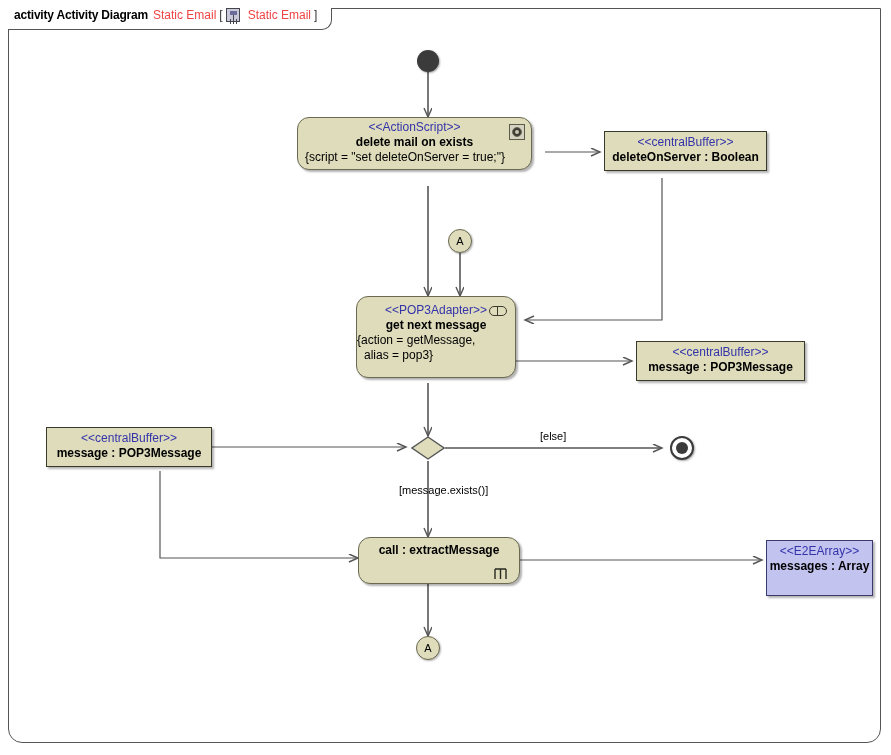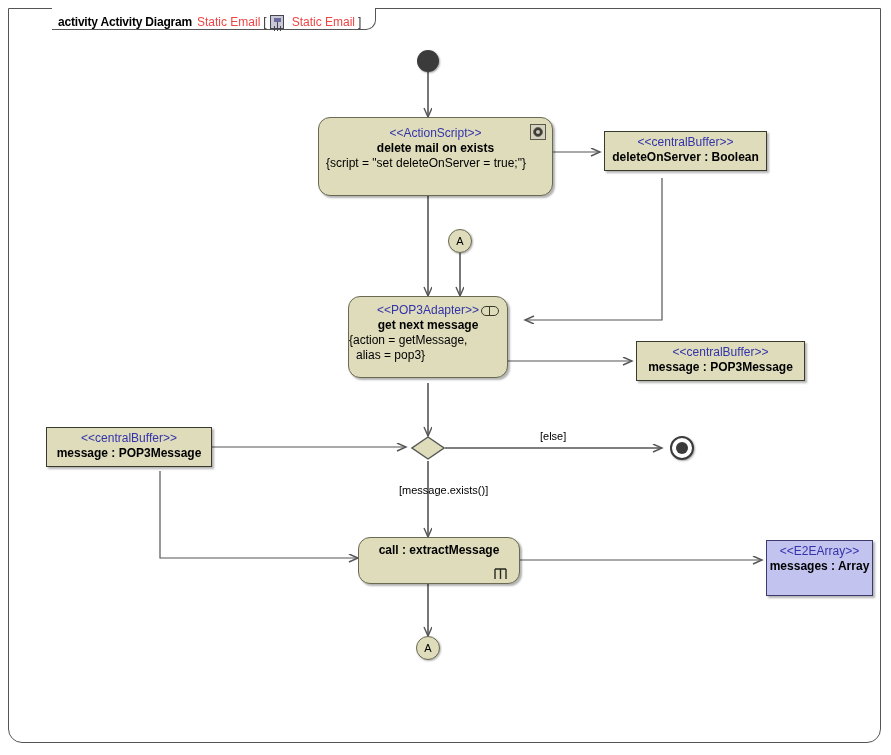--- a/index.html
+++ b/index.html
@@ -33,24 +33,23 @@
     left: 8px;
     top: 8px;
     height: 22px;
     box-sizing: border-box;
     border: 1px solid #555555;
     border-top: none;
     border-left: none;
     background: #ffffff;
     padding: 0 14px 0 6px;
     display: flex;
-    align-items: flex-end;
+    align-items: flex-start;
     white-space: nowrap;
     border-bottom-right-radius: 10px;
-    margin-left: 44px;
   }
   .frame-tab .kw {
     font-size: 12px;
     font-weight: bold;
     color: #000000;
     letter-spacing: -0.2px;
   }
   .frame-tab .nm {
     font-size: 12px;
     color: #ef4444;
@@ -297,37 +296,37 @@
       <path d="M160,471 L160,558 L358,558" marker-end="url(#arrow)" stroke-width="1.2"></path>
 
       <path d="M500,560 L762,560" marker-end="url(#arrow)" stroke-width="1.2"></path>
 
       <path d="M428,584 L428,636" marker-end="url(#arrow)"></path>
     </g>
   </svg>
 
   <div class="initial" style="left:417px; top:50px;"></div>
 
-  <div class="node action" style="left:318px; top:117px; width:235px; height:79px; padding-top:8px;">
+  <div class="node action" style="left:297px; top:117px; width:235px; height:53px; padding-top:2px;">
     <div class="stereo">&lt;&lt;ActionScript&gt;&gt;</div>
     <div class="nname">delete mail on exists</div>
     <div class="nprops" style="padding-left:7px;">{script = "set deleteOnServer = true;"}</div>
     <div class="btn-icon">
         <span class="dot"></span>
       </div>
   </div>
 
   <div class="node obj" style="left:604px; top:131px; width:163px; height:40px; padding-top:3px;">
     <div class="stereo">&lt;&lt;centralBuffer&gt;&gt;</div>
     <div class="nname">deleteOnServer : Boolean</div>
   </div>
 
   <div class="connector" style="left:448px; top:229px;">A</div>
 
-  <div class="node action" style="left:348px; top:296px; width:160px; height:82px; padding-top:6px;">
+  <div class="node action" style="left:356px; top:296px; width:160px; height:82px; padding-top:6px;">
     <div class="stereo">&lt;&lt;POP3Adapter&gt;&gt;</div>
     <div class="nname">get next message</div>
     <div class="nprops" style="">{action = getMessage,</div>
     <div class="nprops" style="padding-left:7px;">alias = pop3}</div>
     <div class="pill-icon"></div>
   </div>
 
   <div class="node obj" style="left:636px; top:341px; width:169px; height:40px; padding-top:3px;">
     <div class="stereo">&lt;&lt;centralBuffer&gt;&gt;</div>
     <div class="nname">message : POP3Message</div>

